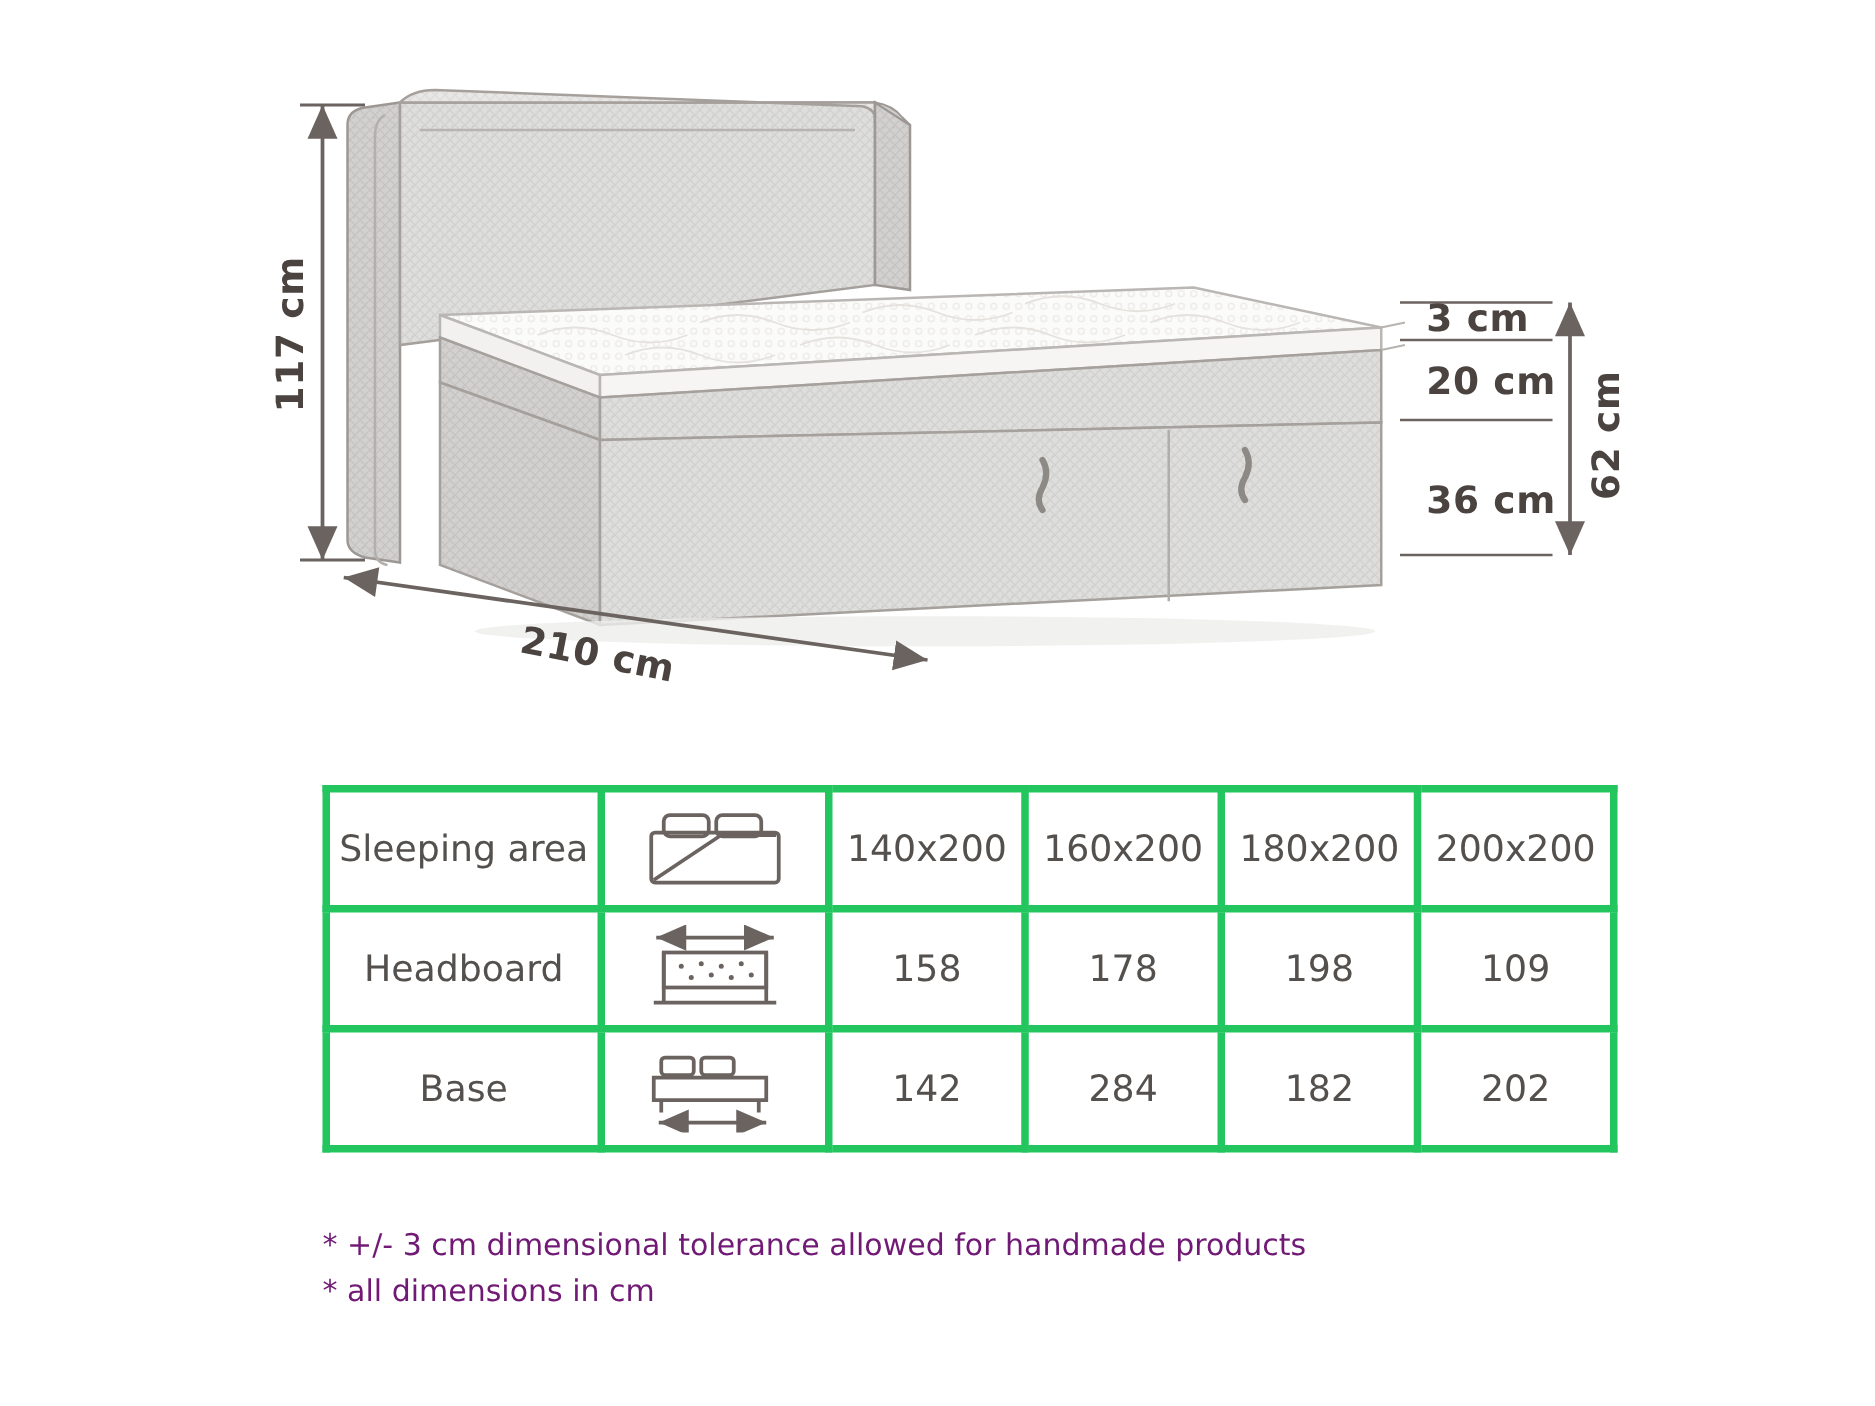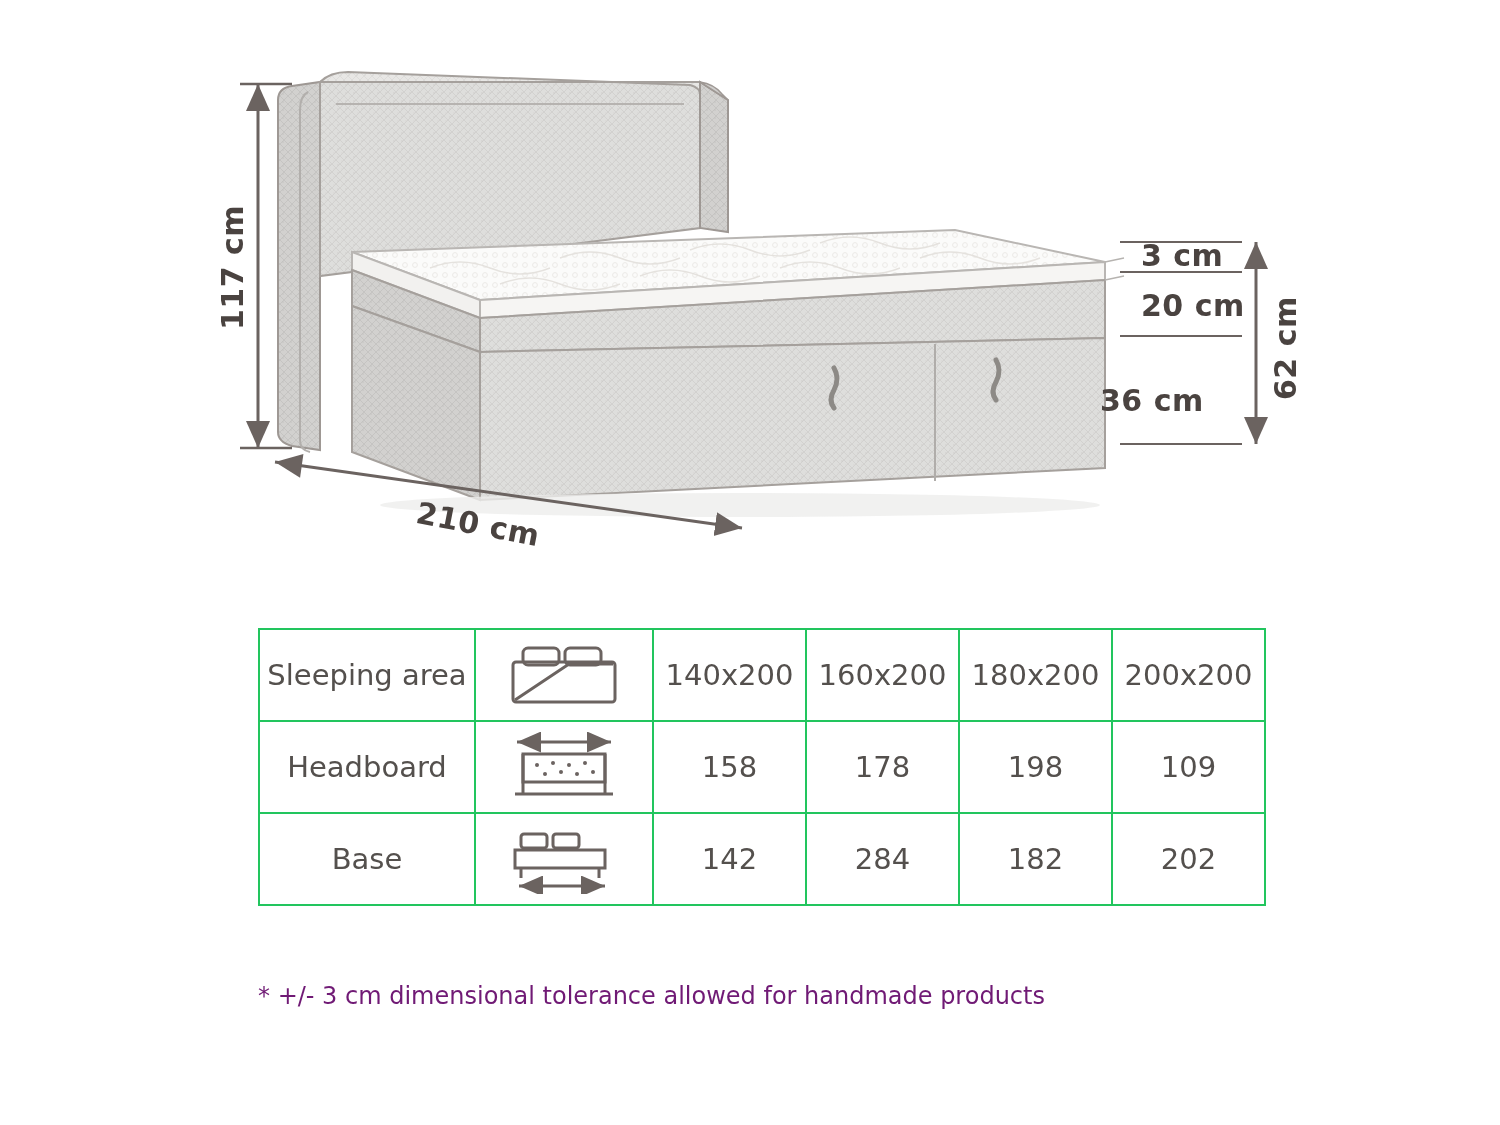--- a/index.html
+++ b/index.html
@@ -37,33 +37,33 @@
     letter-spacing: 0.5px;
   }
   .dim-vert {
     transform-origin: left top;
     transform: rotate(-90deg);
   }
   .lbl-117 { left: 215px; top: 330px; }
   .lbl-210 { left: 420px; top: 495px; transform: rotate(11deg); transform-origin: left top;}
   .lbl-6   { left: 1141px; top: 238px; }
   .lbl-20  { left: 1141px; top: 288px; }
-  .lbl-36  { left: 1100px; top: 383px; }
+  .lbl-36  { left: 1141px; top: 383px; }
   .lbl-62  { left: 1268px; top: 400px; }
 
   
   .spec-table {
     position: absolute;
     left: 258px;
     top: 628px;
     border-collapse: collapse;
     table-layout: fixed;
   }
   .spec-table td {
-    border: 2px solid #22c55e;
+    border: 6px solid #22c55e;
     height: 88px;
     text-align: center;
     vertical-align: middle;
     font-size: 29px;
     color: #54504d;
   }
   .col-name  { width: 212px; }
   .col-icon  { width: 174px; }
   .col-size  { width: 149px; }
   .row-label {
@@ -247,15 +247,16 @@
         <td class="col-size">142</td>
         <td class="col-size">284</td>
         <td class="col-size">182</td>
         <td class="col-size">202</td>
       </tr>
     </tbody>
   </table>
 
   <div class="footnotes">
     <div>* +/- 3 cm dimensional tolerance allowed for handmade products</div>
+    <div>* all dimensions in cm</div>
   </div>
 
 </div>
 
 </body></html>

